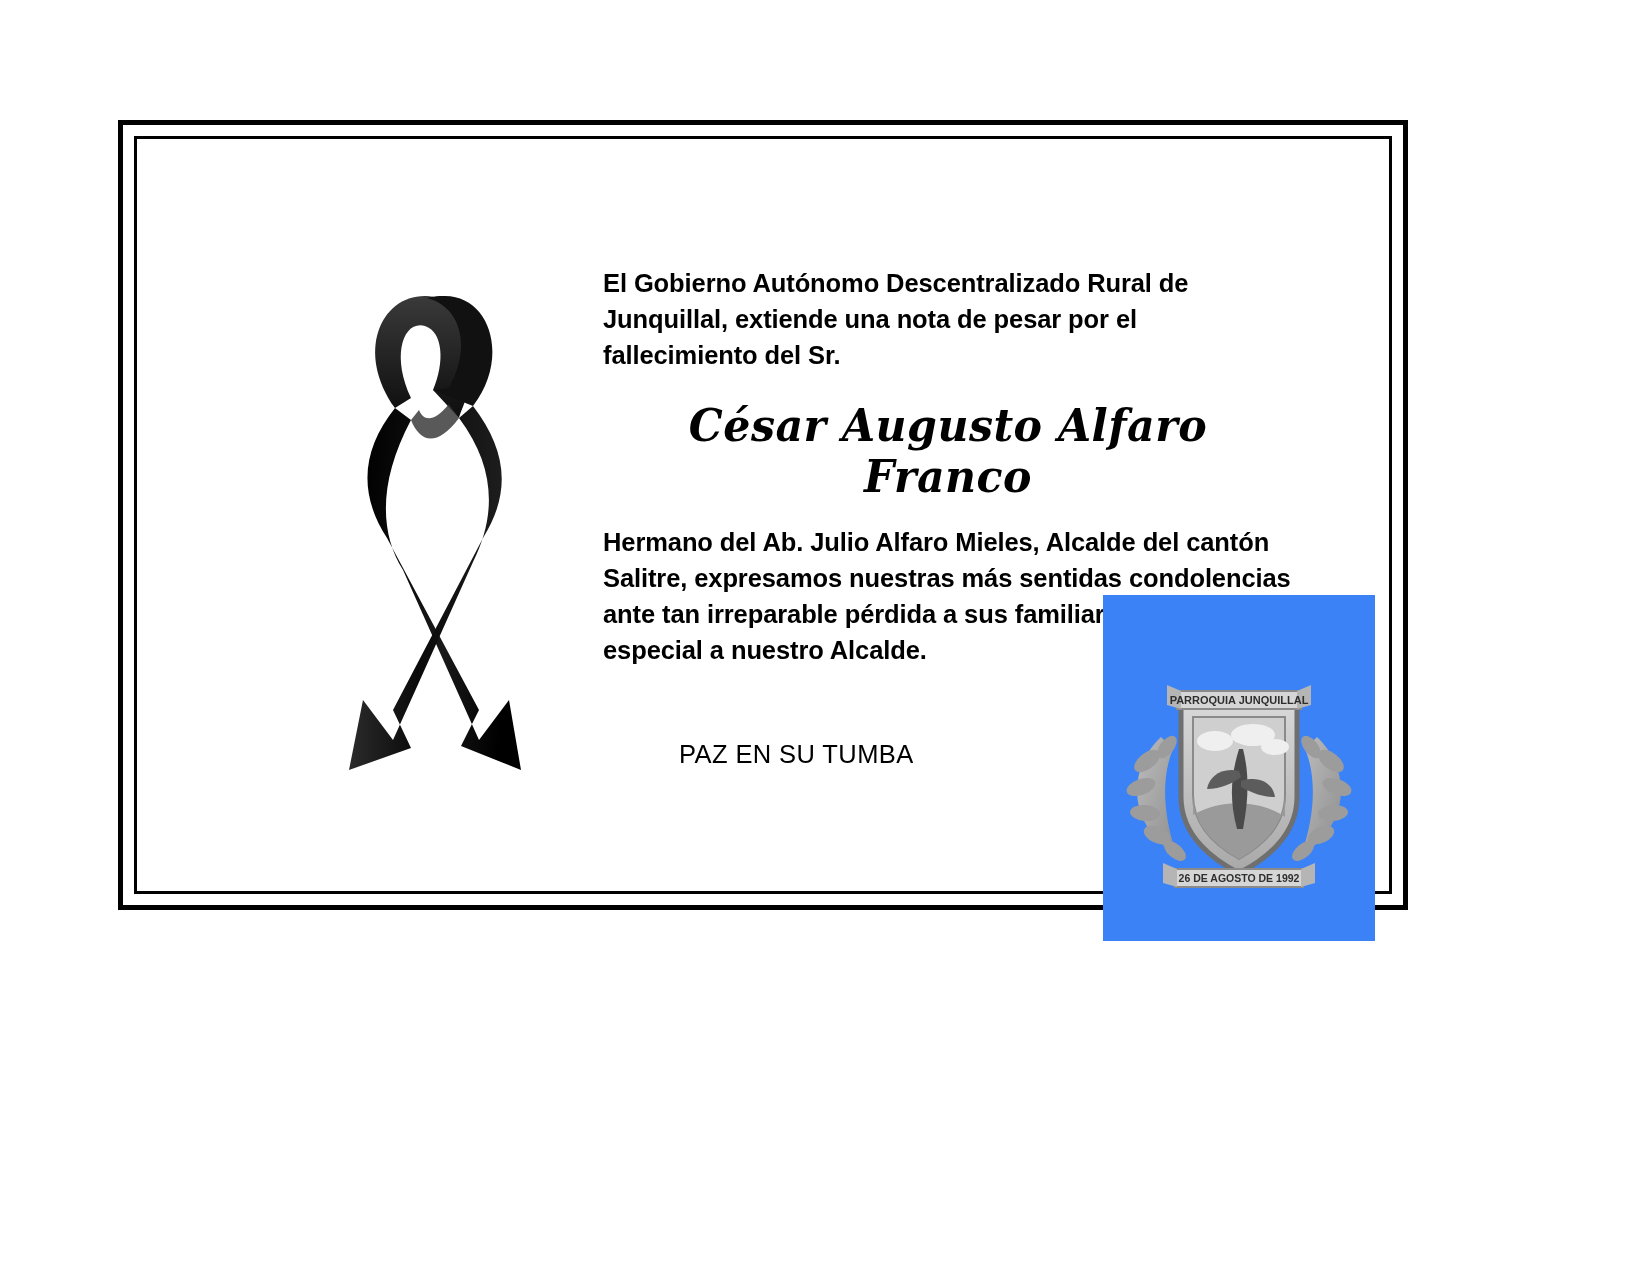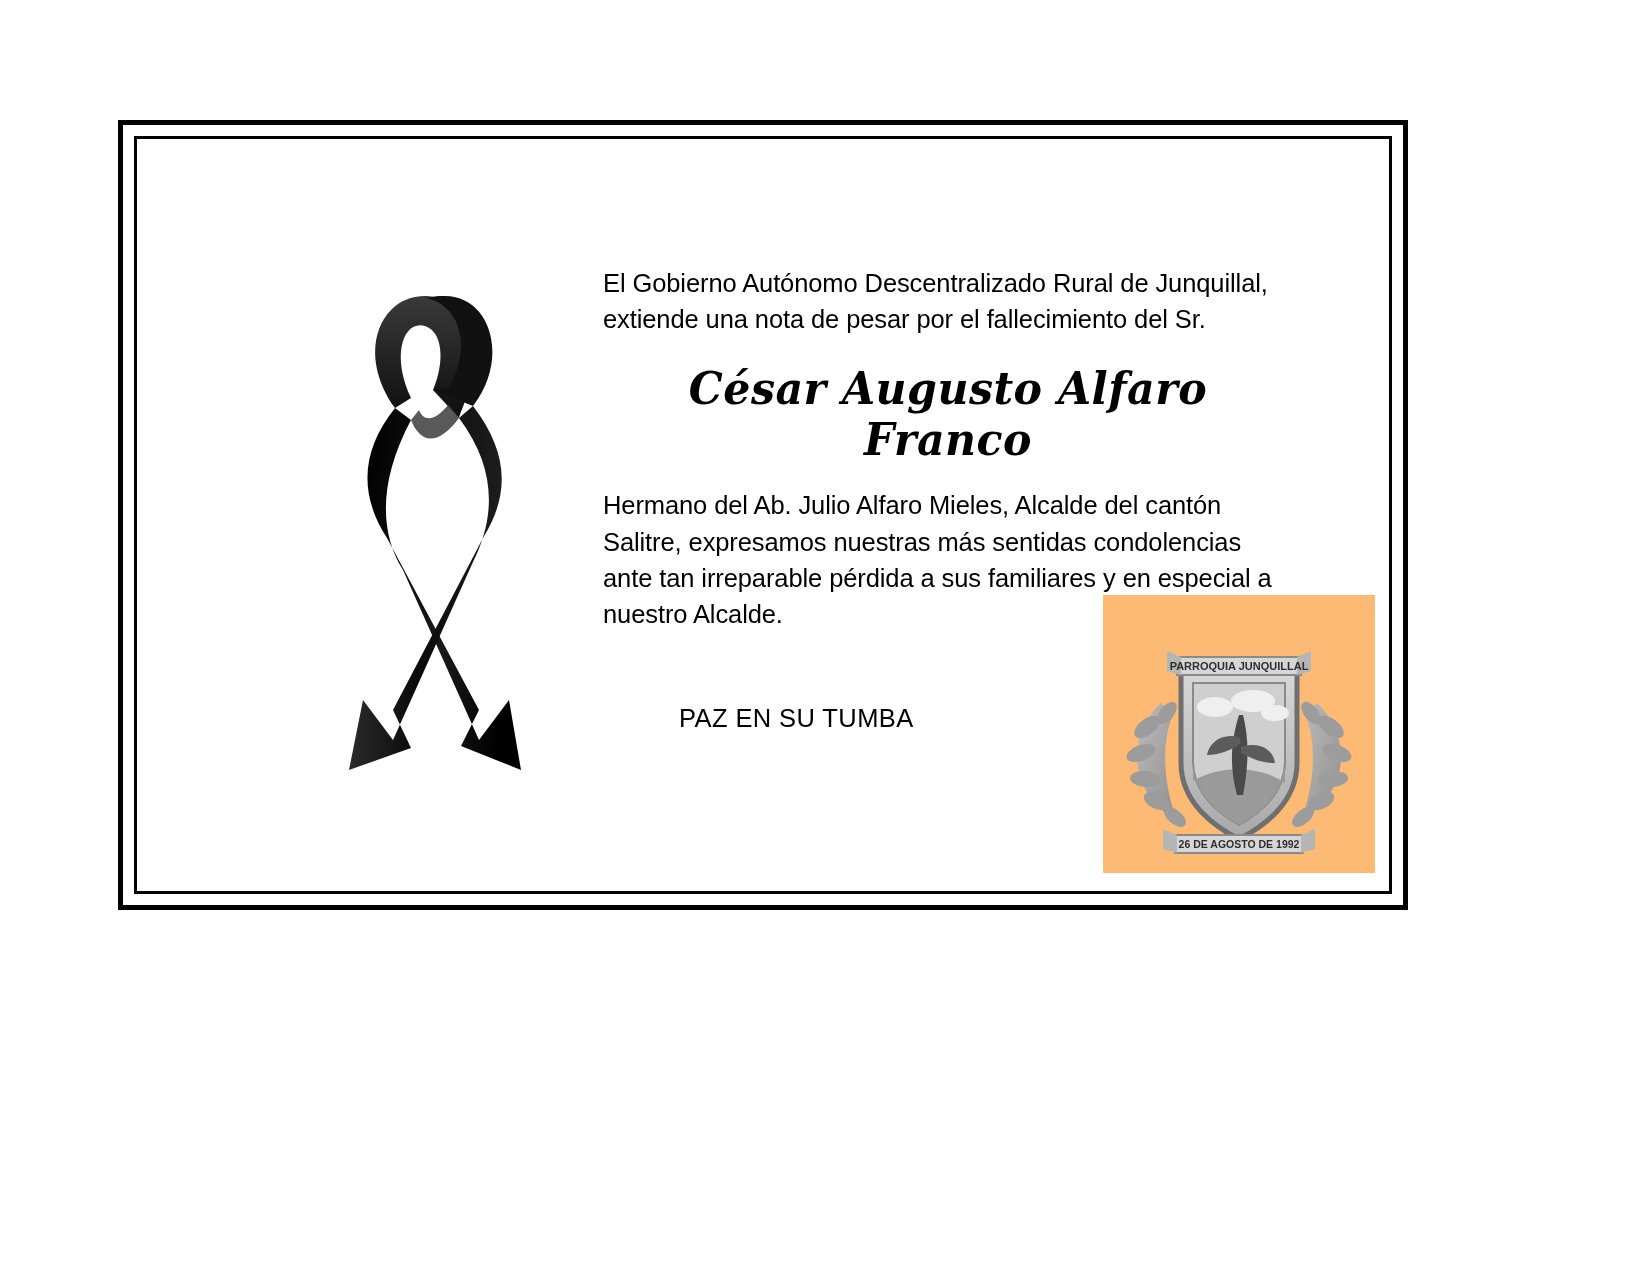--- a/index.html
+++ b/index.html
@@ -52,21 +52,21 @@
 
   
   .message {
     position: absolute;
     left: 480px;
     top: 140px;
     width: 690px;
   }
   .para {
     font-size: 25.5px;
-    font-weight: normal;
+    font-weight: bold;
     line-height: 1.42;
     color: #000000;
     letter-spacing: -0.1px;
   }
   .para-2 {
     margin-top: 20px;
   }
   .deceased-name {
     margin: 26px 0 22px 0;
     text-align: center;
@@ -87,22 +87,22 @@
     letter-spacing: 0.4px;
     color: #000000;
   }
 
   
   .emblem {
     position: absolute;
     left: 980px;
     top: 470px;
     width: 272px;
-    height: 278px;
-    background: #fdba74;
+    height: 346px;
+    background: #3b82f6;
   }
   .emblem svg {
     display: block;
     width: 100%;
     height: 100%;
   }
 </style>
 </head>
 <body>
 

